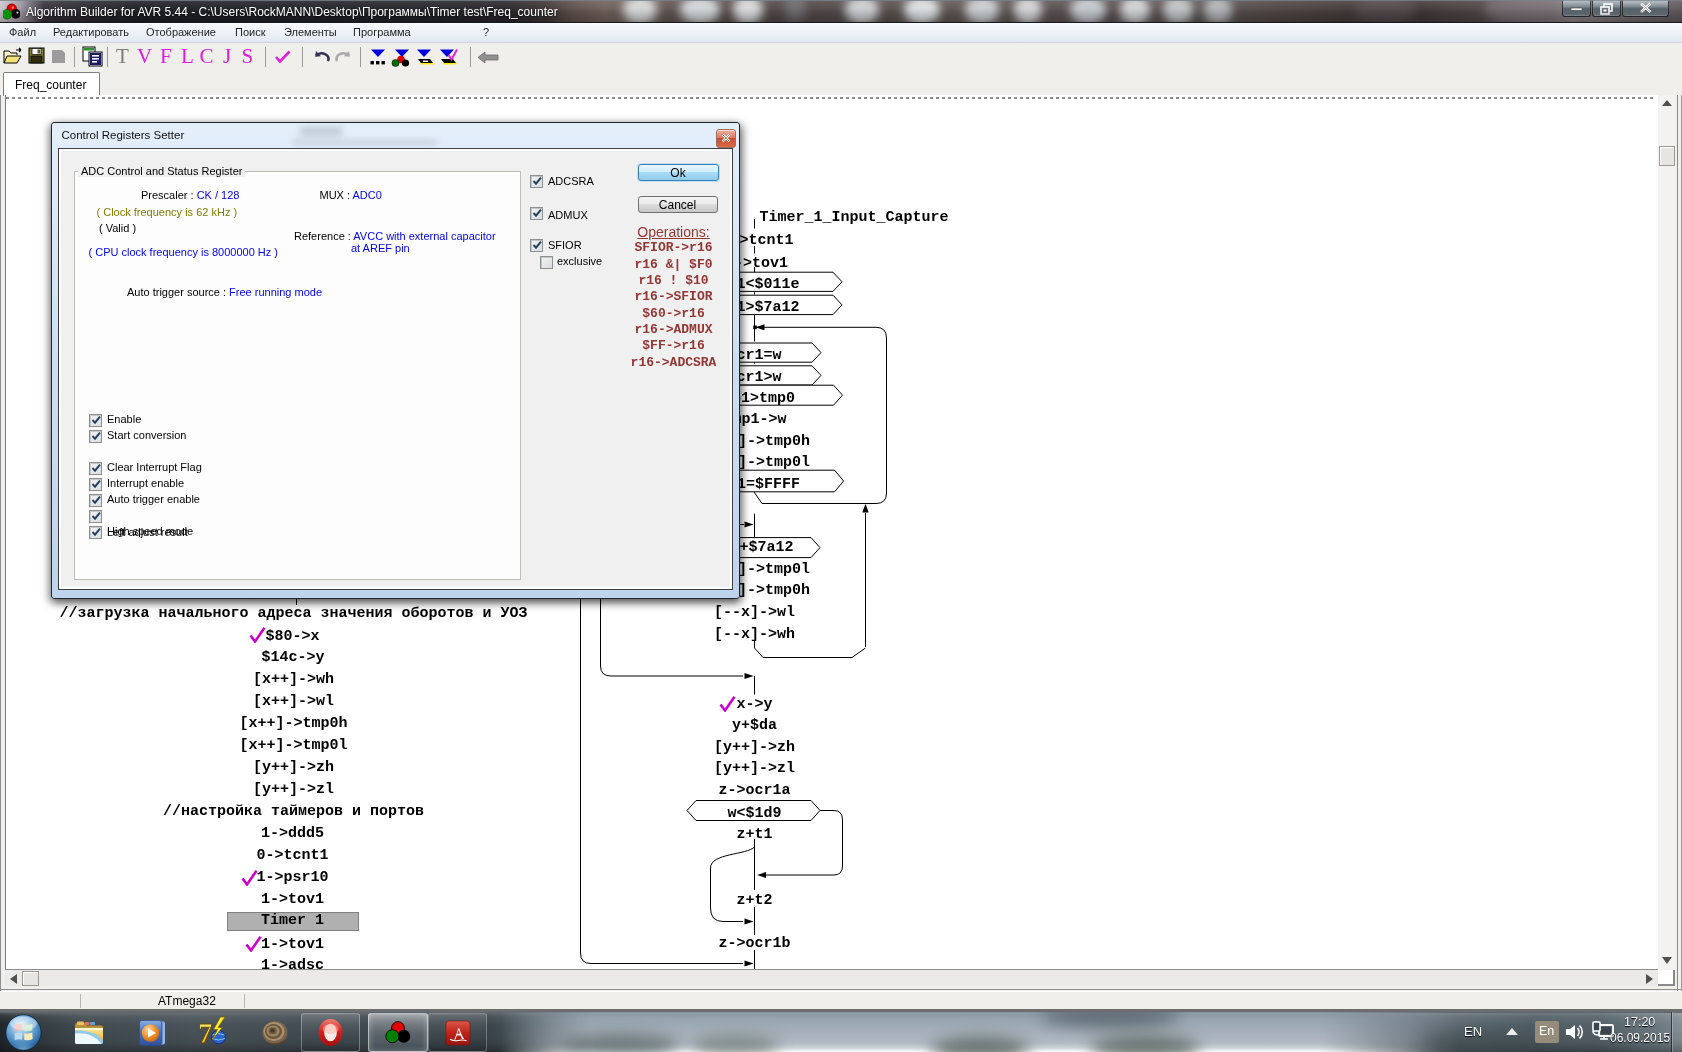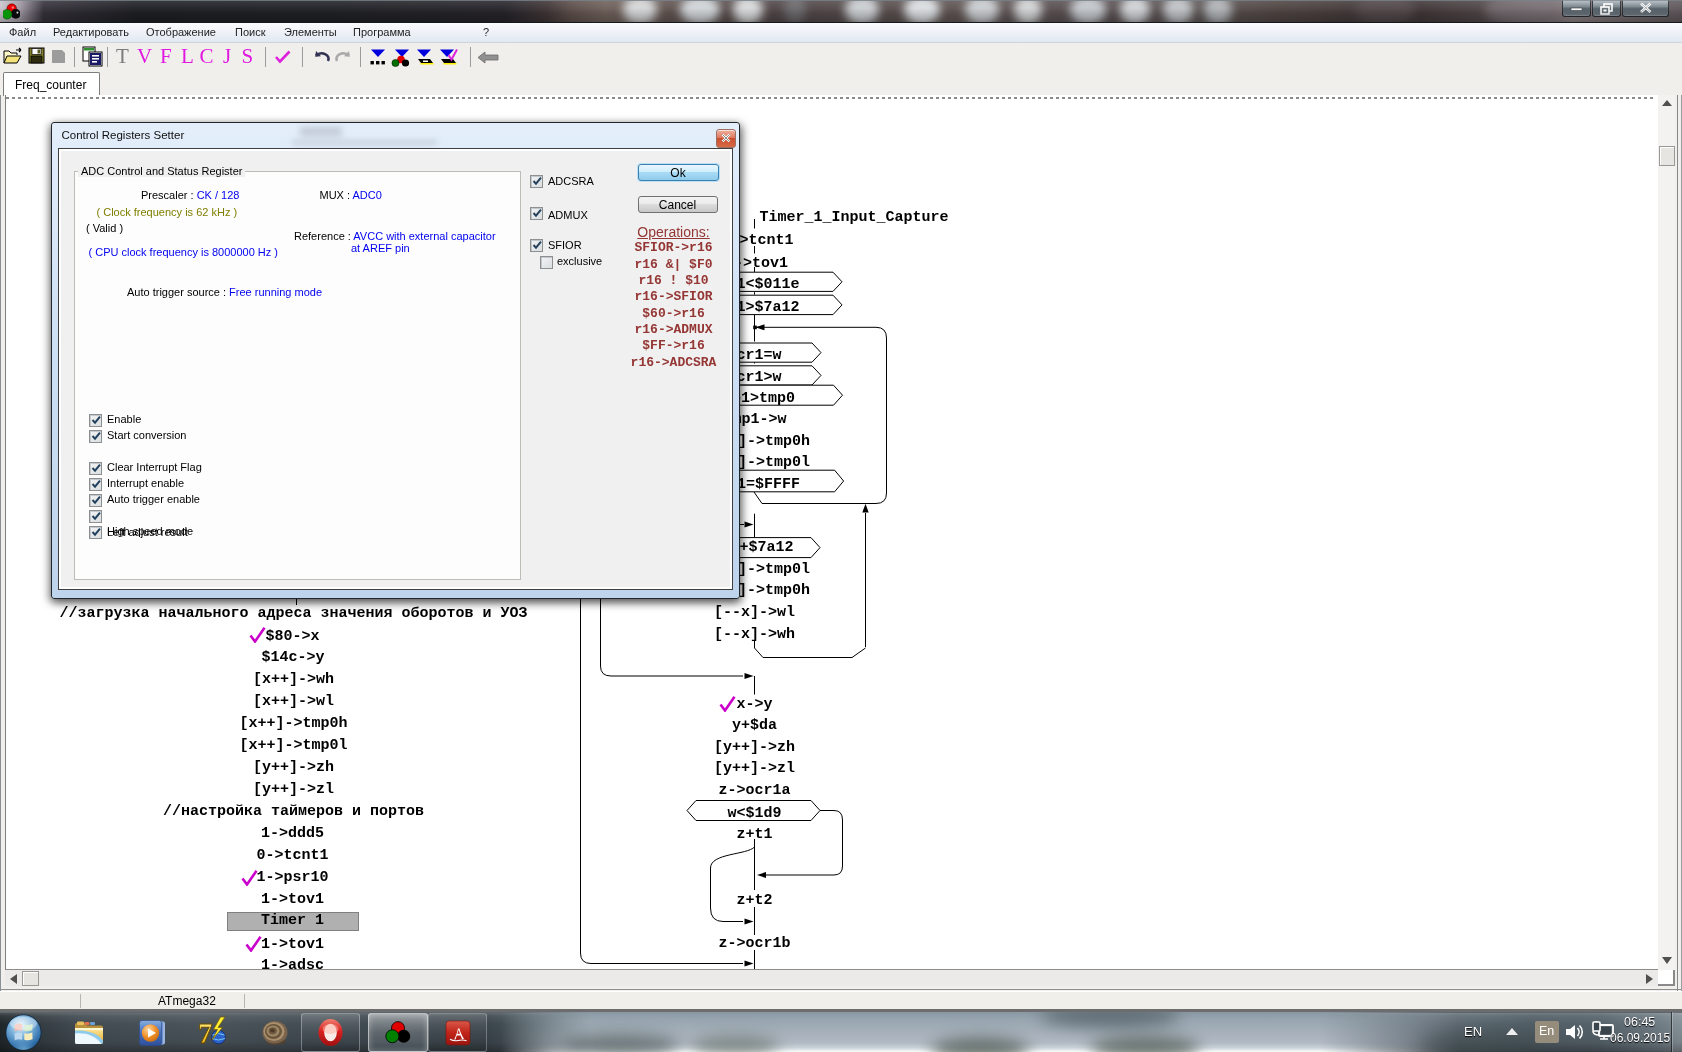--- a/index.html
+++ b/index.html
@@ -70,20 +70,21 @@
     <div class="cloud" style="left:1355px;top:-5px;width:60px;height:30px;background:#554b4e;opacity:0.8;filter:blur(5px);"></div>
     <div class="cloud" style="left:1485px;top:-5px;width:70px;height:30px;background:#7a7176;opacity:0.7;filter:blur(5px);"></div>
   <div style="position:absolute;left:0;bottom:0;width:1682px;height:1px;background:#15191d;z-index:2;"></div>
   <svg id="appicon" viewBox="0 0 16 16" style="z-index:3;">
       <circle cx="8.2" cy="5.4" r="4.6" fill="#e80000" stroke="#300" stroke-width="0.4"></circle>
       <circle cx="12" cy="10.2" r="4.6" fill="#0a0a0a"></circle>
       <circle cx="3.8" cy="10.6" r="4.6" fill="#089408" stroke="#030" stroke-width="0.4"></circle>
       <circle cx="13.6" cy="9" r="1" fill="#fff" opacity=".8"></circle>
       <circle cx="9.3" cy="4.2" r="1.1" fill="#ff9090" opacity=".85"></circle>
     </svg>
+  <div id="titletext">Algorithm Builder for AVR 5.44 - C:\Users\RockMANN\Desktop\Программы\Timer test\Freq_counter</div>
   <div id="capbtns">
     <div class="capbtn" style="width:27px;"><svg width="27" height="17">
           <rect x="8" y="8" width="11" height="2.6" fill="#fff" stroke="#41464b" stroke-width="0.7"></rect>
         </svg></div>
     <div class="capbtn" style="width:27px;"><svg width="27" height="17">
           <rect x="11" y="4" width="8" height="7" fill="none" stroke="#fff" stroke-width="1.6"></rect>
           <rect x="8" y="7" width="8" height="7" fill="#677077" stroke="#fff" stroke-width="1.6"></rect>
           <rect x="10.5" y="9.5" width="3" height="2" fill="#fff"></rect>
         </svg></div>
     <div class="capbtn" style="width:45px;"><svg width="45" height="17">
@@ -338,21 +339,21 @@
       </svg>
   </div>
   <div id="dlgclient"></div>
 
   <div style="position:absolute;left:21.5px;top:48px;width:445px;height:407px;background:#fdfdfd;border:1px solid #bdbdb8;"></div>
   <div class="d" style="left:26px;top:41.5px;background:#f0f0f0;padding:0 3px;">ADC Control and Status Register</div>
 
   <div class="d" style="left:89px;top:65.5px;">Prescaler : <span class="blue">CK / 128</span></div>
   <div class="d" style="left:267.5px;top:65.5px;">MUX : <span class="blue">ADC0</span></div>
   <div class="d olive" style="left:44.5px;top:82.5px;">( Clock frequency is 62 kHz )</div>
-  <div class="d" style="left:34px;top:98.5px;">( Valid )</div>
+  <div class="d" style="left:47px;top:98.5px;">( Valid )</div>
   <div class="d" style="left:242px;top:106.5px;">Reference : <span class="blue">AVCC with external capacitor</span></div>
   <div class="d blue" style="left:299px;top:119px;">at AREF pin</div>
   <div class="d blue" style="left:36.5px;top:122.5px;">( CPU clock frequency is 8000000 Hz )</div>
   <div class="d" style="left:75px;top:163px;">Auto trigger source : <span class="blue">Free running mode</span></div>
 
   <div class="cb" style="left:37px;top:290.5px;">
       <svg width="13" height="13">
         <path d="M2.5 6 L5 8.7 L10 2.6" stroke="#25435e" stroke-width="2" fill="none"></path>
       </svg>
     </div>
@@ -578,16 +579,16 @@
     <path d="M13.5 6 A6 6 0 0 1 13.5 14 M15.5 3.5 A9 9 0 0 1 15.5 16.5" stroke="#fff" stroke-width="1.6" fill="none"></path>
   </svg>
   <svg style="position:absolute;left:1591px;top:9px;" width="24" height="22" viewBox="0 0 24 22">
     <rect x="8" y="4" width="14" height="11" rx="1" fill="none" stroke="#fff" stroke-width="1.8"></rect>
     <rect x="10" y="6" width="10" height="7" fill="#3a444c"></rect>
     <path d="M13 15 V18 M9 18 H17" stroke="#fff" stroke-width="1.6"></path>
     <rect x="2" y="1" width="7" height="9" rx="1" fill="#3a444c" stroke="#fff" stroke-width="1.6"></rect>
     <path d="M5.5 1 V-1" stroke="#fff" stroke-width="1.6"></path>
     <path d="M2 10 Q2 14 8 14" stroke="#fff" stroke-width="1.6" fill="none"></path>
   </svg>
-  <div style="position:absolute;left:1624px;top:3px;font-size:12.5px;color:#fff;text-shadow:0 1px 1px #000;">06:45</div>
+  <div style="position:absolute;left:1624px;top:3px;font-size:12.5px;color:#fff;text-shadow:0 1px 1px #000;">17:20</div>
   <div style="position:absolute;left:1610px;top:19px;font-size:12px;color:#fff;text-shadow:0 1px 1px #000;">06.09.2015</div>
   <div style="position:absolute;left:1671px;top:0;width:11px;height:40px;border-left:1px solid rgba(0,0,0,.6);box-shadow:inset 1px 0 0 rgba(255,255,255,.25);background:rgba(255,255,255,.06);"></div>
 </div>
 
 </body></html>

